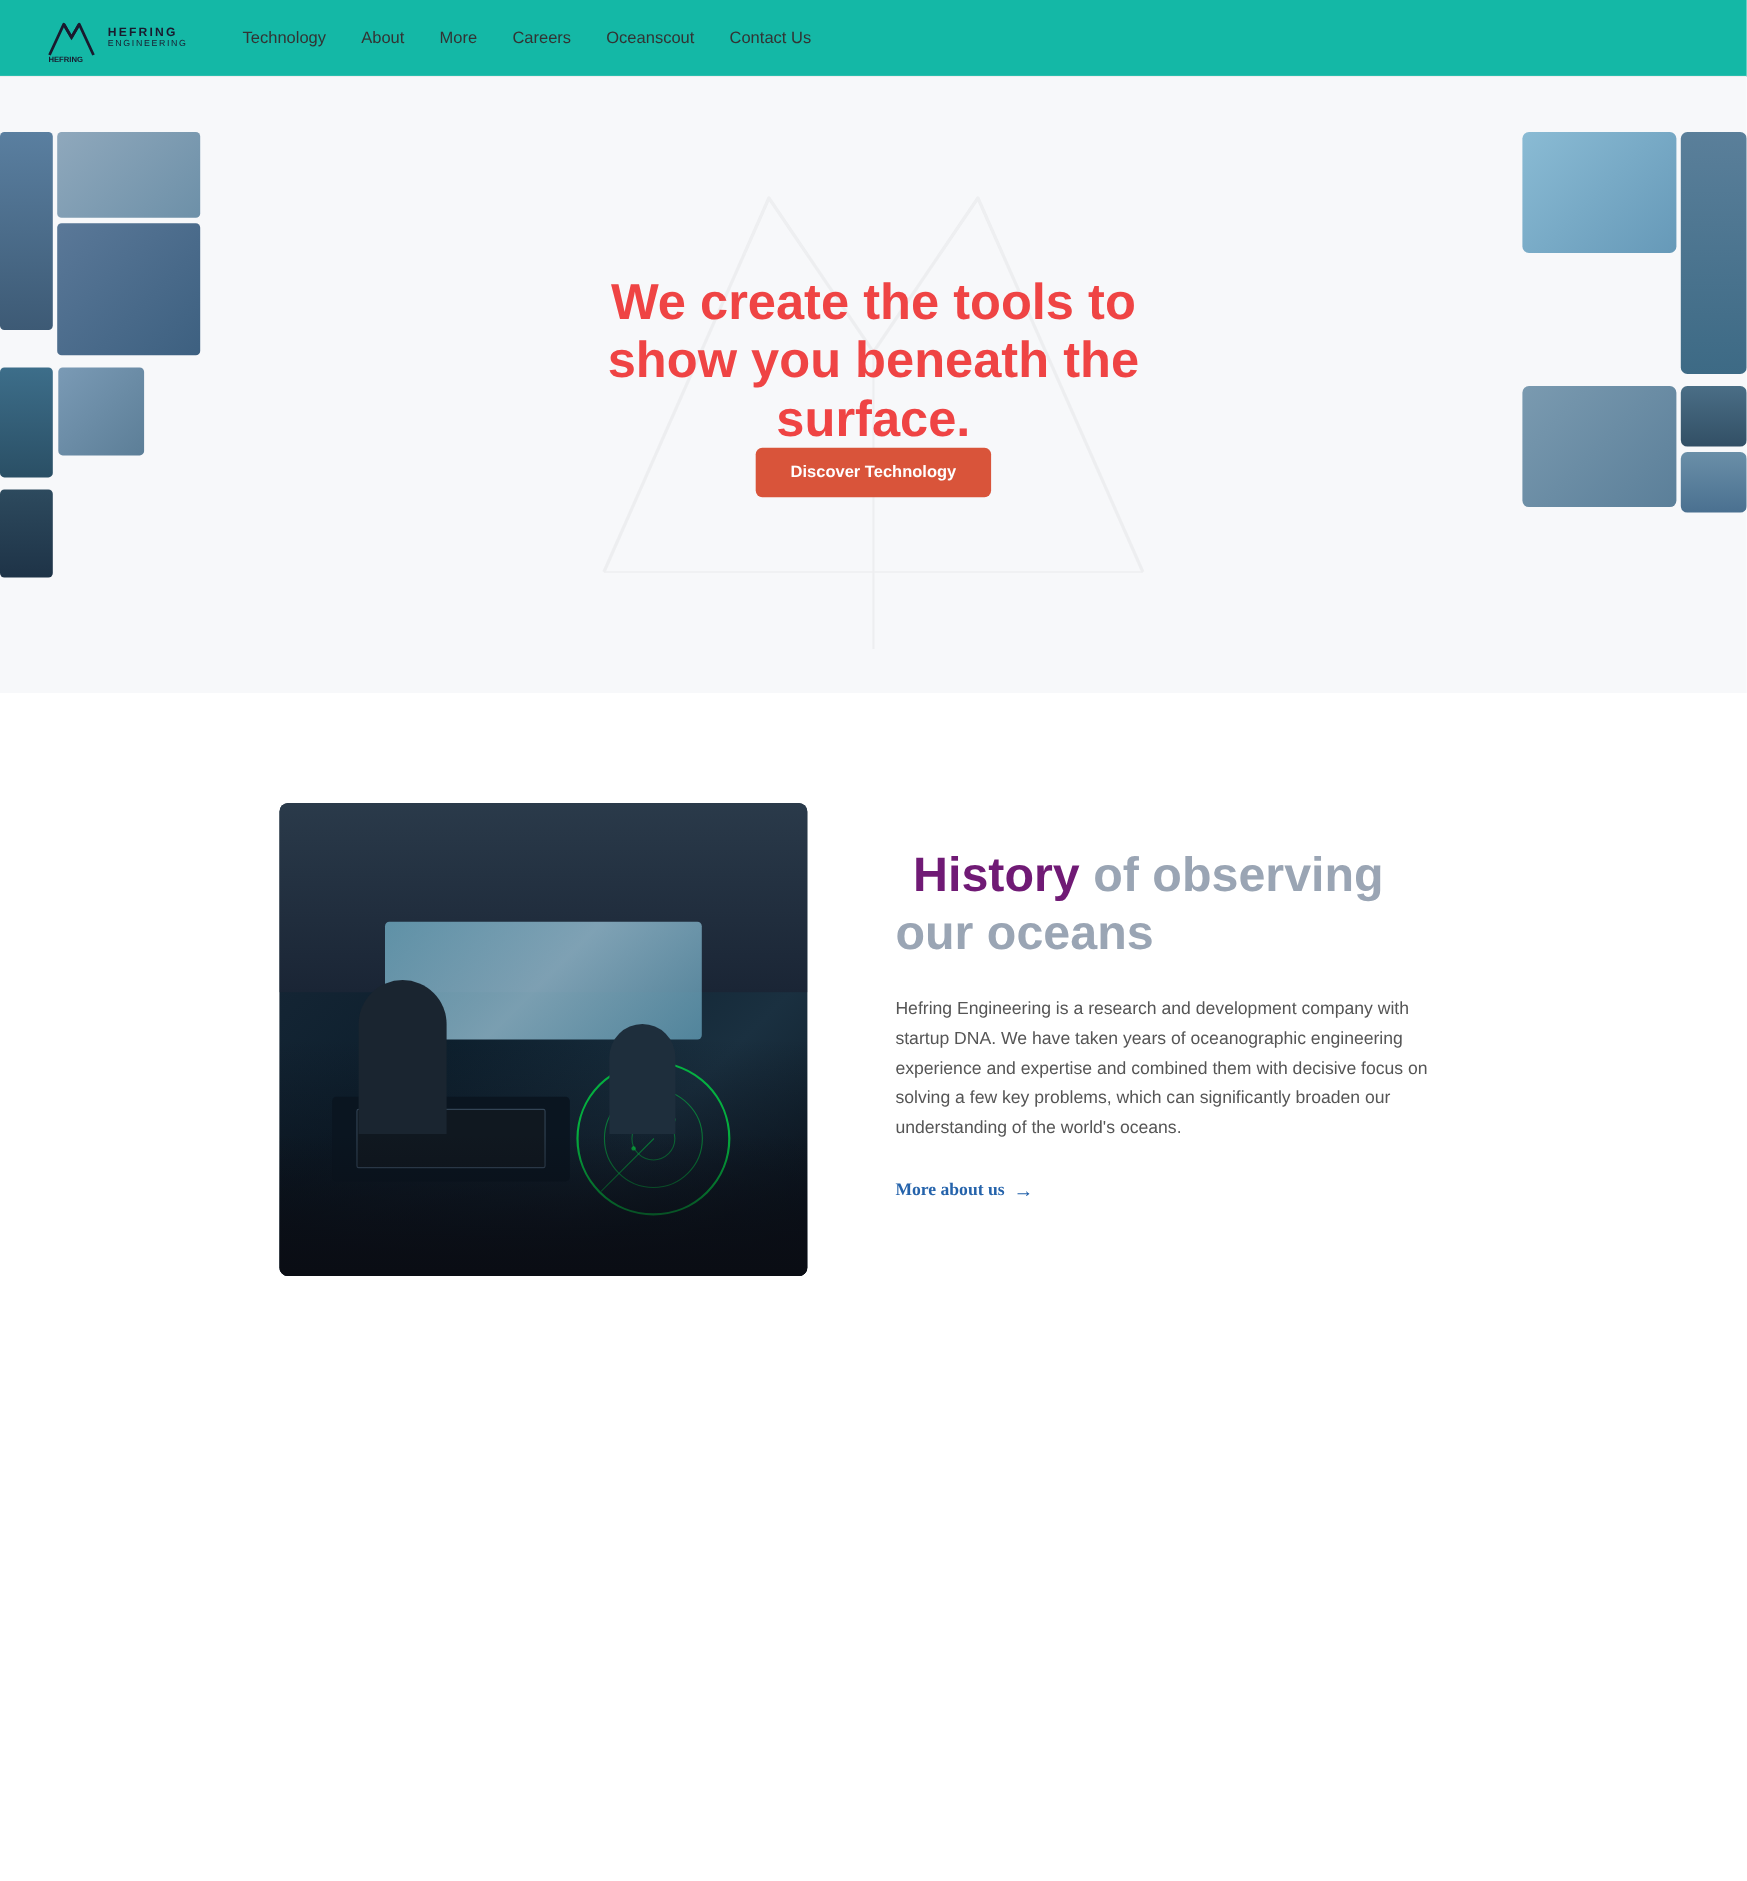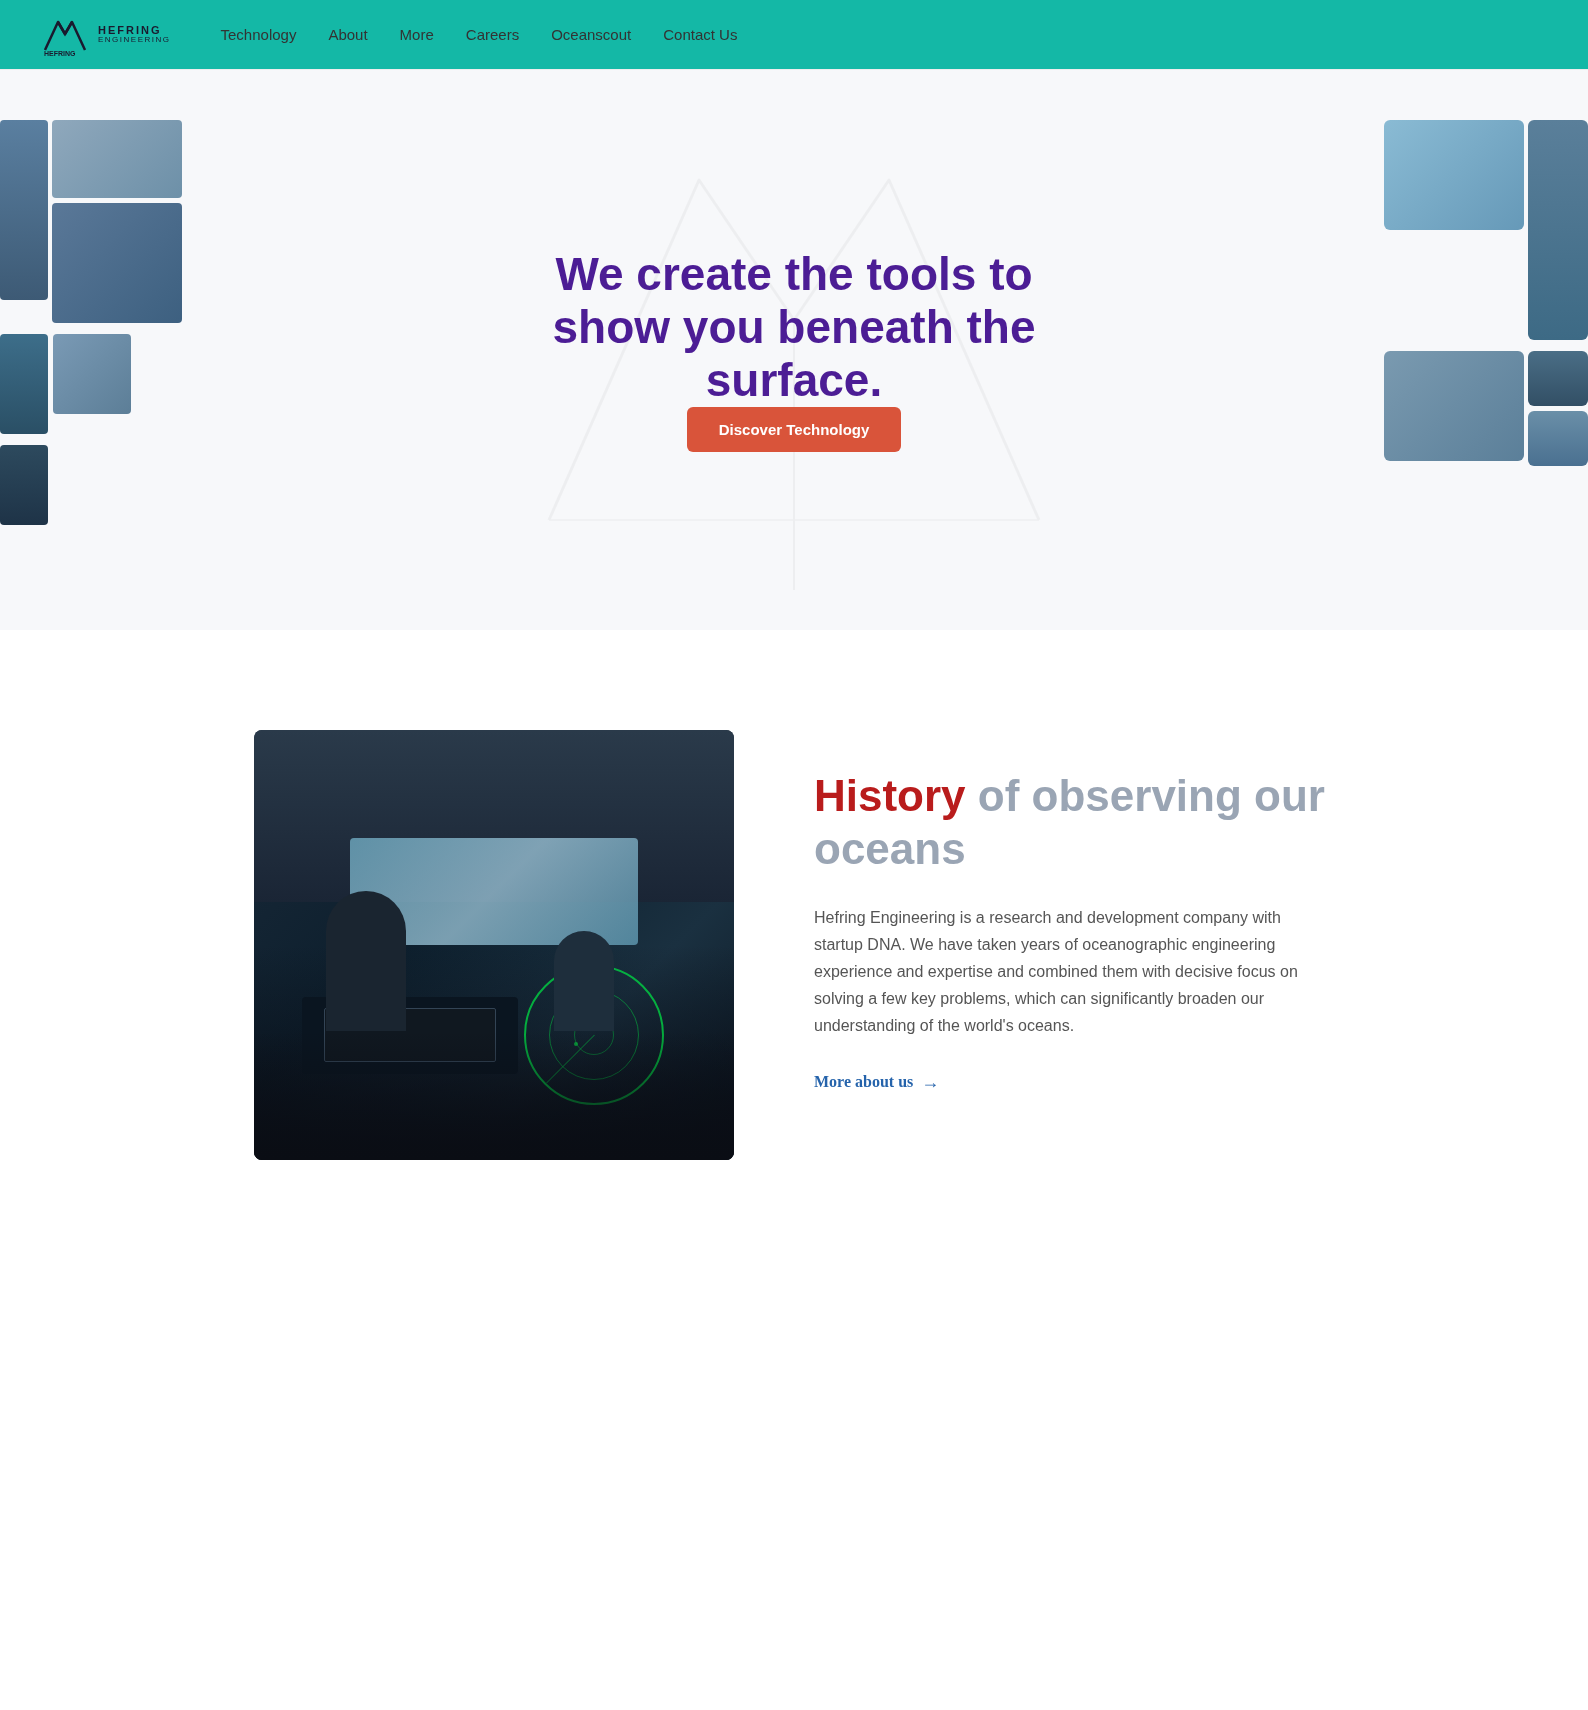--- a/index.html
+++ b/index.html
@@ -77,21 +77,21 @@
       text-align: center;
       z-index: 2;
       max-width: 600px;
       padding: 40px 20px;
     }
 
     .hero-title {
       font-size: 46px;
       font-weight: 800;
       line-height: 1.15;
-      color: #4c1d95;
+      color: #ef4444;
     }
 
     .hero-cta {
       display: inline-block;
       background: #d9543a;
       color: #fff;
       padding: 14px 32px;
       border-radius: 6px;
       font-size: 15px;
       font-weight: 600;
@@ -178,21 +178,21 @@
       padding-top: 40px;
     }
 
     .about-title {
       font-size: 44px;
       font-weight: 800;
       line-height: 1.2;
       margin-bottom: 28px;
     }
 
-    .about-title .dark { color: #b91c1c; }
+    .about-title .dark { color: #701a75; margin-left: 16px; }
     .about-title .gray { color: #9aa5b4; font-weight: 800; }
 
     .about-desc {
       font-size: 16px;
       line-height: 1.7;
       color: #555;
       margin-bottom: 32px;
     }
 
     .more-link {

